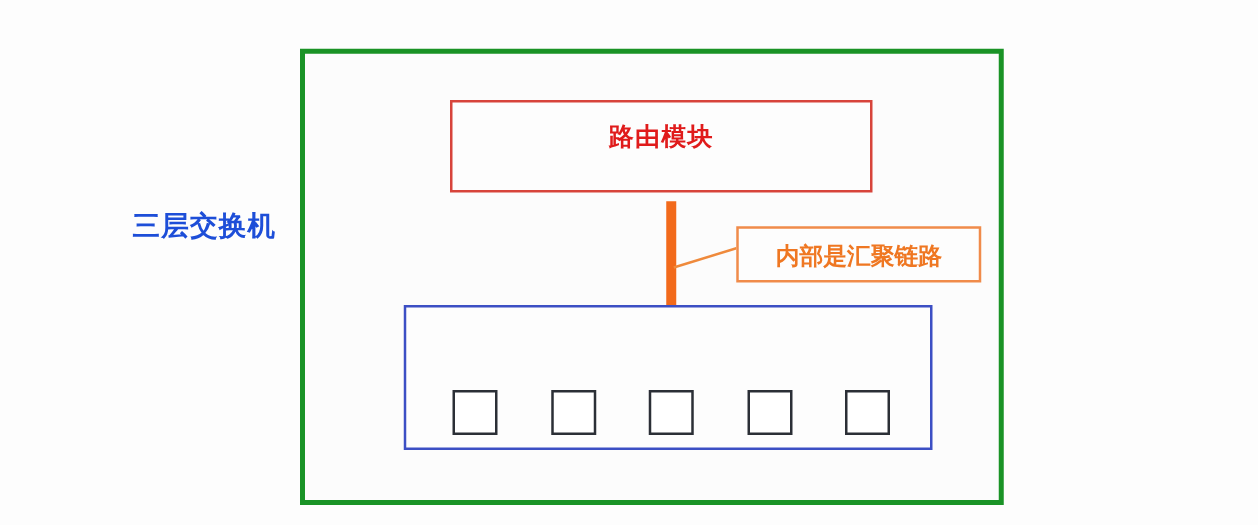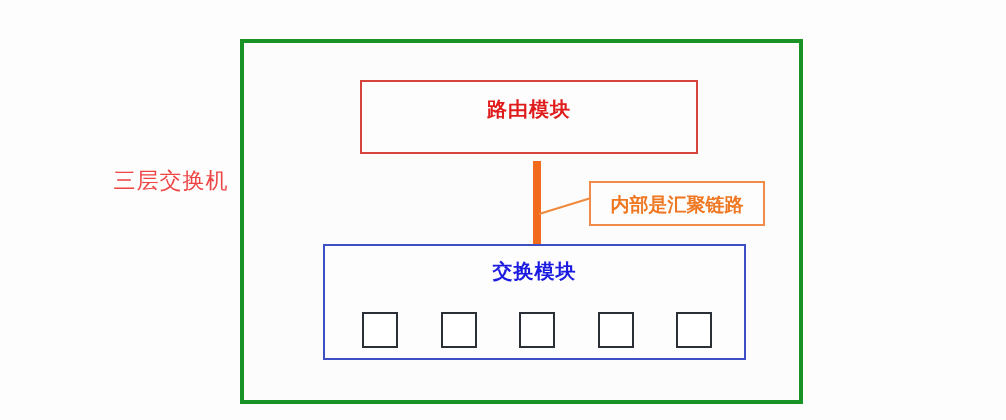--- a/index.html
+++ b/index.html
@@ -29,24 +29,24 @@
     box-sizing: border-box;
     background: #fcfcfc;
   }
 
   
   .device-label {
     position: absolute;
     left: 106px;
     top: 166px;
     width: 130px;
-    text-align: center;
+    text-align: left;
     font-size: 22px;
-    font-weight: normal;
-    color: #ef4444;
+    font-weight: bold;
+    color: #1d4ed8;
     letter-spacing: 1px;
     line-height: 30px;
     white-space: nowrap;
   }
 
   
   .routing-module {
     position: absolute;
     left: 356px;
     top: 76px;
@@ -87,21 +87,21 @@
     width: 60px;
     height: 30px;
     overflow: visible;
   }
 
   
   .callout {
     position: absolute;
     left: 585px;
     top: 177px;
-    width: 176px;
+    width: 196px;
     height: 45px;
     border: 2px solid #f08b4a;
     box-sizing: border-box;
     background: #fdfdfd;
   }
   .callout .text {
     position: absolute;
     left: 0;
     right: 0;
     top: 9px;
@@ -189,21 +189,20 @@
       <svg width="60" height="30" viewBox="0 0 60 30">
         <line x1="3" y1="25" x2="55" y2="9" stroke="#ef8a3c" stroke-width="2"></line>
       </svg>
     </div>
 
     <div class="callout" style="left:345px; top:138px;">
       <div class="text">内部是汇聚链路</div>
     </div>
 
     <div class="switching-module" style="left:79px; top:201px;">
-      <div class="title">交换模块</div>
 
       <div class="ports">
         <div class="port"></div>
         <div class="port"></div>
         <div class="port"></div>
         <div class="port"></div>
         <div class="port"></div>
       </div>
     </div>
 

